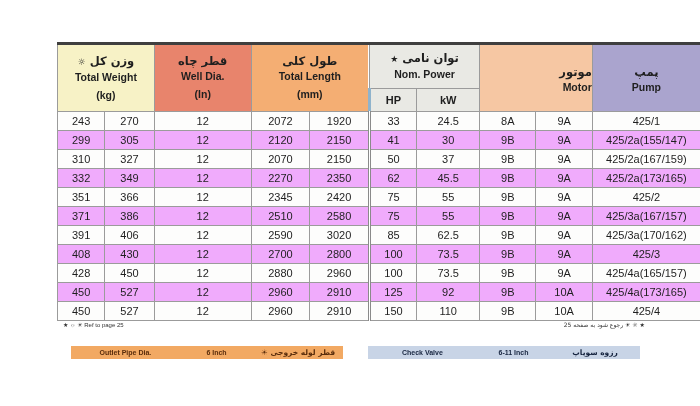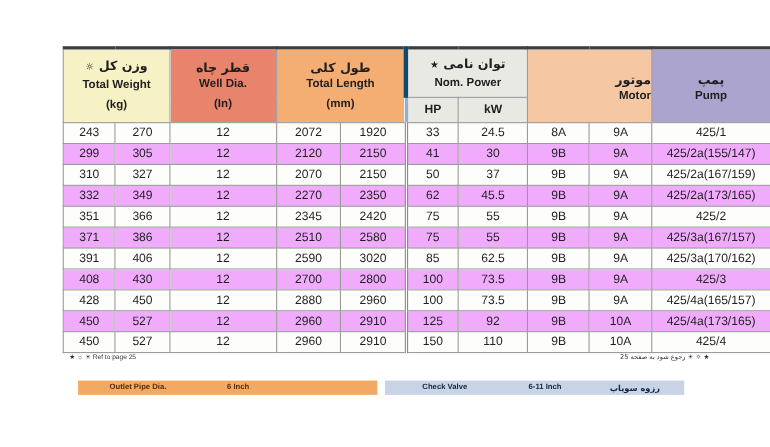--- a/index.html
+++ b/index.html
@@ -15,21 +15,21 @@
   .spec-table th, .spec-table td {
     border:1px solid #9b9b9b; padding:0; text-align:center; vertical-align:middle;
     color:#1f1f1f; overflow:hidden; white-space:nowrap;
   }
   .spec-table td { height:18px; font-size:11px; background:#fdfdfc; }
   .spec-table tr.alt td { background:#f0abfc; }
   thead th { font-weight:bold; }
   th.h-weight  { background:var(--yellow); height:66px; }
   th.h-welldia { background:var(--salmon); }
   th.h-length  { background:var(--orange); }
-  th.h-power   { background:var(--gray); height:42px; border-left:4px solid #0c4a6e; }
+  th.h-power   { background:var(--gray); height:42px; border-left:1px solid #0c4a6e; }
   th.h-motor   { background:var(--peach);text-align:right; }
   th.h-pump    { background:var(--purple); }
   th.sub       { background:var(--gray); height:22px; font-size:11px; }
   th.sub-hp    { border-left:3px solid #8fb3cc; }
   td.sec-power { border-left:3px double #8a8a8a; }
   .hline-fa  { font-size:11.5px; line-height:15px; direction:rtl; font-family:"DejaVu Sans", sans-serif; }
   .hline-en  { font-size:10.5px; line-height:14px; }
   .hline-unit{ font-size:10.5px; line-height:15px; margin-top:4px; }
   .h2 .hline-fa { margin-top:2px; }
   .sym { font-size:9px; }
@@ -40,21 +40,21 @@
   .fn-left { margin-left:6px; }
   .fn-right { direction:rtl; font-family:"DejaVu Sans", sans-serif; }
   .bars { position:absolute; left:57px; top:346px; width:588px; height:14px; }
   .bar {
     position:absolute; top:0; height:13px; width:272px;
     display:grid; grid-template-columns: 40% 27% 33%; align-items:center;
     font-size:7px; font-weight:bold; line-height:13px;
   }
   .bar span { text-align:center; }
   .bar-outlet { left:14px;  background:var(--bar-orange); color:#5a2d0c; }
-  .bar-check  { right:23px;  background:var(--bar-blue);  color:#16243f; }
+  .bar-check  { right:5px;  background:var(--bar-blue);  color:#16243f; }
   .bar .fa { direction:rtl; font-family:"DejaVu Sans", sans-serif; font-size:7.5px; }
 </style>
 </head>
 <body>
 
 <div class="page">
 
   <table class="spec-table">
     <colgroup>
       <col style="width:42px">
@@ -241,20 +241,21 @@
 
   <div class="footnotes">
     <div class="fn-left"><span>★ ☼ ☀</span> <span>Ref to page 25</span></div>
     <div class="fn-right" dir="rtl"><span>★ ☼ ☀</span> <span>رجوع شود به صفحه 25</span></div>
   </div>
 
   <div class="bars">
     <div class="bar bar-outlet">
       <span>Outlet Pipe Dia.</span>
       <span>6 Inch</span>
+      <span class="fa" dir="rtl"><span>قطر لوله خروجی</span> <span>☀</span></span>
     </div>
     <div class="bar bar-check">
       <span>Check Valve</span>
       <span>6-11 Inch</span>
       <span class="fa" dir="rtl">رزوه سوپاپ</span>
     </div>
   </div>
 
 </div>
 

